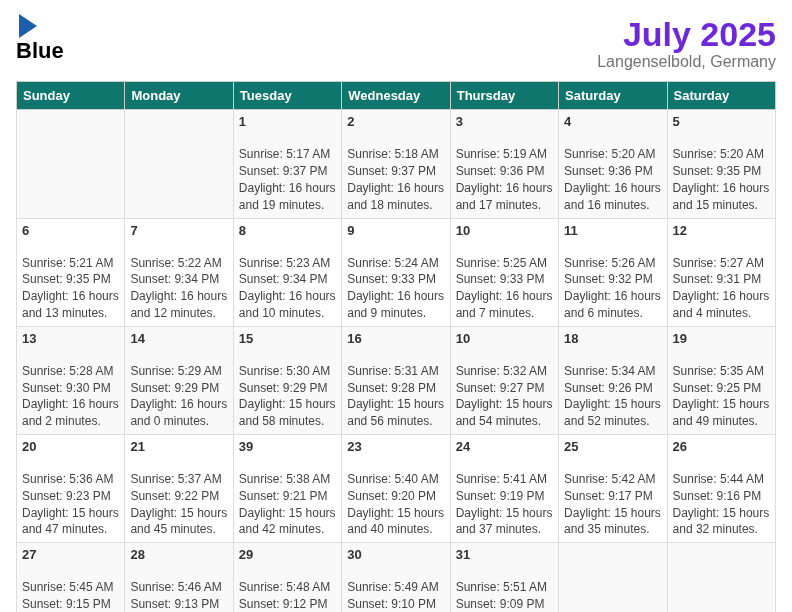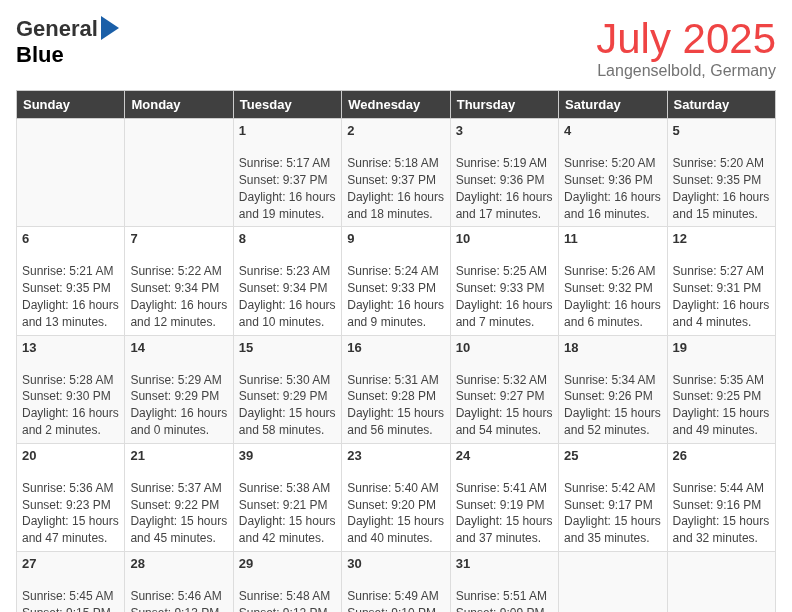--- a/index.html
+++ b/index.html
@@ -41,35 +41,35 @@
       border-top: 12px solid transparent;
       border-bottom: 12px solid transparent;
       border-left: 18px solid #1a5fa8;
       margin-left: 3px;
       margin-top: -2px;
     }
     .title-block {
       text-align: right;
     }
     .month-title {
-      font-size: 42px;
-      font-weight: normal;
-      color: #ef4444;
+      font-size: 34px;
+      font-weight: bold;
+      color: #6d28d9;
       line-height: 1.1;
     }
     .location {
       font-size: 16px;
       color: #737373;
     }
     table {
       width: 100%;
       border-collapse: collapse;
     }
     thead tr {
-      background-color: #404040;
+      background-color: #0f766e;
       color: #fff;
     }
     thead th {
       padding: 6px 6px;
       font-size: 13px;
       font-weight: bold;
       text-align: left;
       border: 1px solid #ccc;
     }
     tbody tr {
@@ -101,21 +101,20 @@
     tbody tr:nth-child(even) {
       background-color: #fff;
     }
   </style>
 </head>
 <body>
 
 <div class="header">
   <div class="logo">
     <div class="logo-text">
-      <span class="logo-general">General</span>
       <div class="logo-arrow"></div>
     </div>
     <span class="logo-blue">Blue</span>
   </div>
   <div class="title-block">
     <div class="month-title">July 2025</div>
     <div class="location">Langenselbold, Germany</div>
   </div>
 </div>
 

